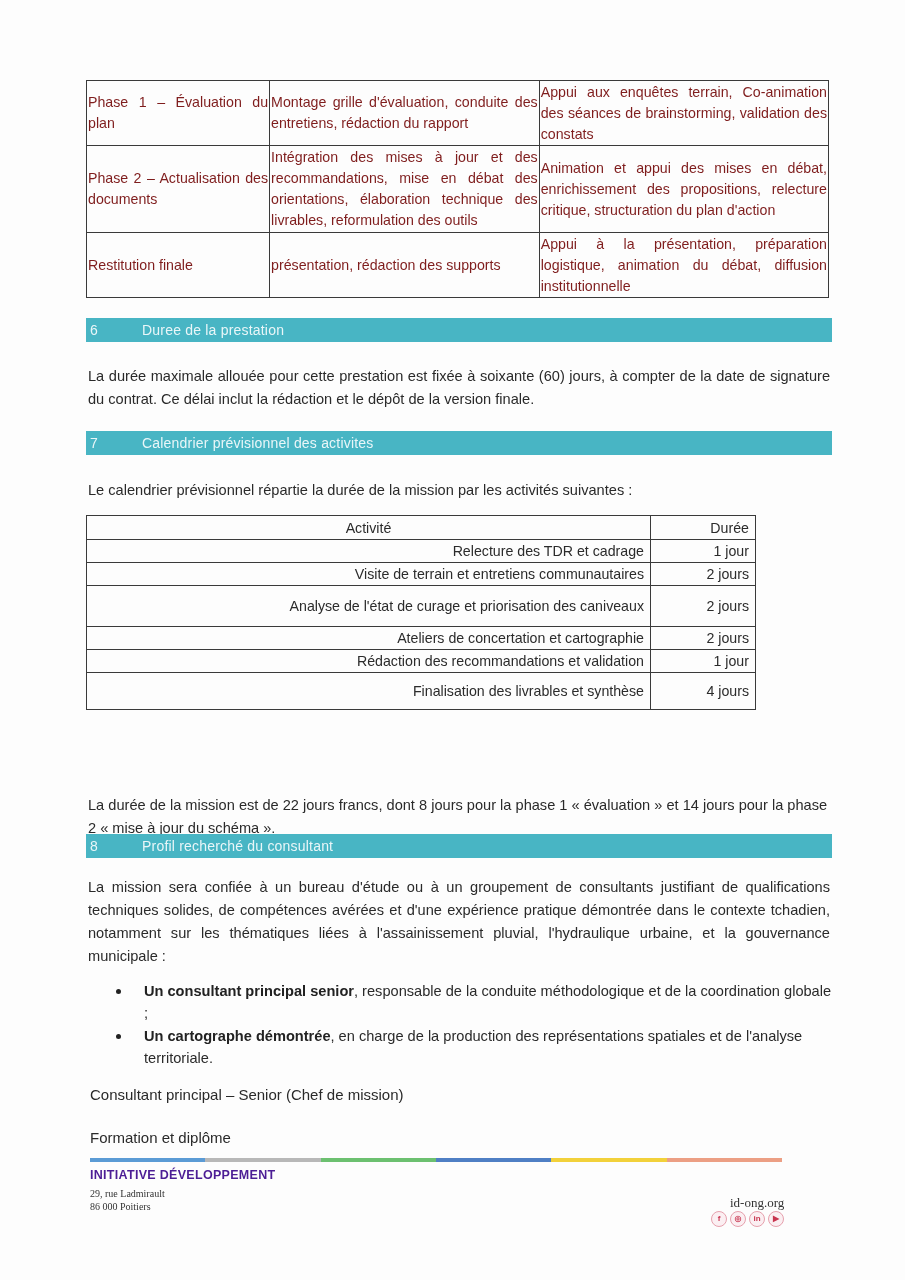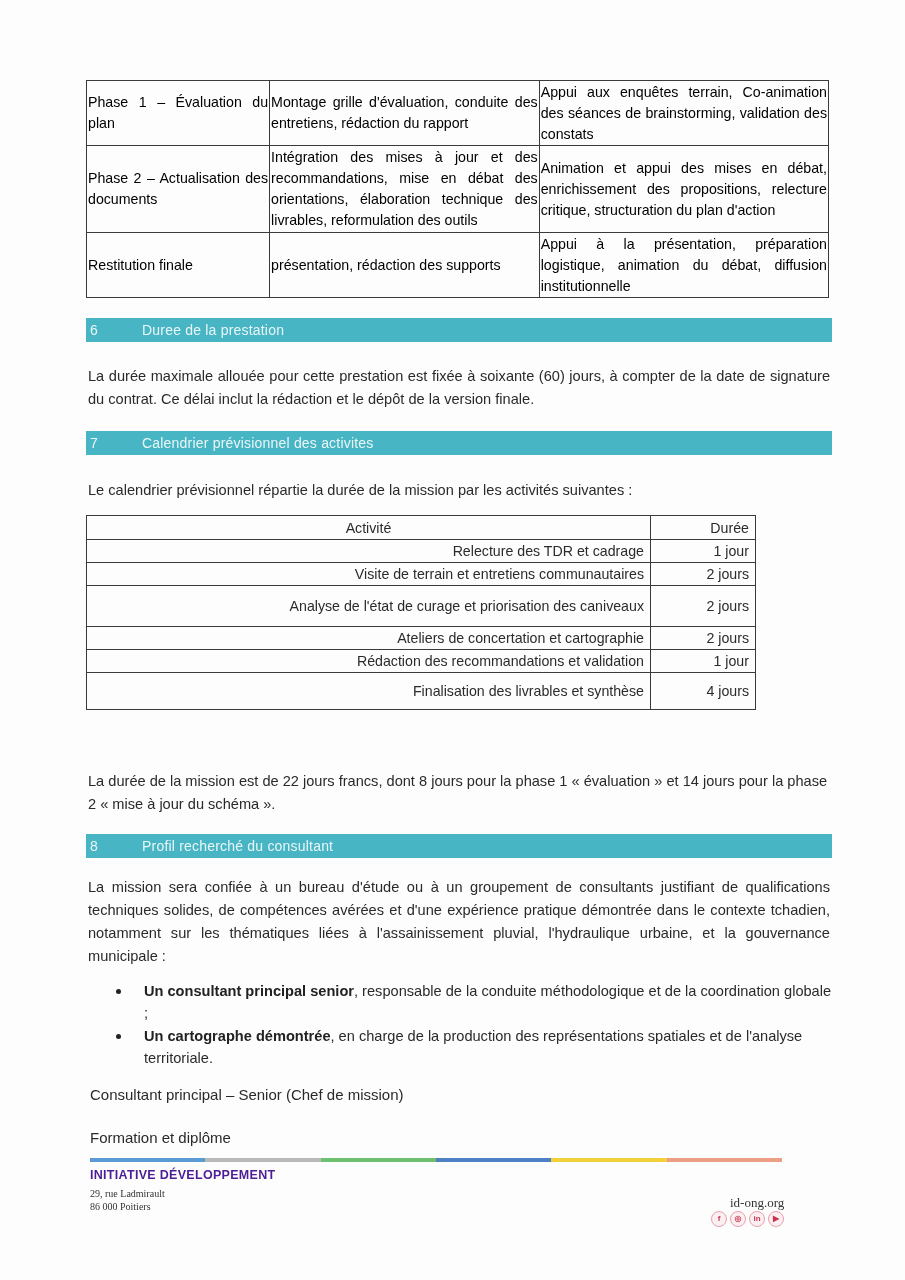--- a/index.html
+++ b/index.html
@@ -6,21 +6,21 @@
     body {
       width: 905px; height: 1280px; position: relative; overflow: hidden;
       font-family: "Liberation Sans", sans-serif; color: #2a2a2a;
       background: #fdfdfd;
     }
     .page { position: absolute; left: 0; top: 0; width: 905px; height: 1280px; }
 
     
     table.phase {
       position: absolute; left: 86px; top: 80px; width: 743px;
-      border-collapse: collapse; font-size: 14.2px; line-height: 21px; color: #000000;
+      border-collapse: collapse; font-size: 14.2px; line-height: 21px; color: #7f1d1d;
     }
     table.phase td {
       border: 1px solid #3a3a3a; padding: 0 1px 0 1px; vertical-align: middle;
       text-align: justify; text-align-last: left;
     }
     table.phase td.c1 { width: 181px; }
     table.phase td.c2 { width: 268px; }
     table.phase td.c3 { width: 288px; }
     table.phase tr.r1 td { height: 64px; }
     table.phase tr.r2 td { height: 86px; }
@@ -143,21 +143,21 @@
       <td class="act">Rédaction des recommandations et validation</td>
       <td class="dur">1 jour</td>
     </tr>
     <tr class="mid">
       <td class="act">Finalisation des livrables et synthèse</td>
       <td class="dur">4 jours</td>
     </tr>
   </tbody>
     </table>
 
-  <div class="para" style="top:770px; text-align:left;">La durée de la mission est de 22 jours francs, dont 8 jours pour la phase 1 « évaluation » et 14 jours pour la phase 2 « mise à jour du schéma ».</div>
+  <div class="para" style="top:794px; text-align:left;">La durée de la mission est de 22 jours francs, dont 8 jours pour la phase 1 « évaluation » et 14 jours pour la phase 2 « mise à jour du schéma ».</div>
 
   <div class="section-bar" style="top: 834px; background: rgb(72, 181, 196);">
     <span class="num">8</span>
     <span class="title">Profil recherché du consultant</span>
   </div>
 
   <div class="para" style="top:876px;">La mission sera confiée à un bureau d'étude ou à un groupement de consultants justifiant de qualifications techniques solides, de compétences avérées et d'une expérience pratique démontrée dans le contexte tchadien, notamment sur les thématiques liées à l'assainissement pluvial, l'hydraulique urbaine, et la gouvernance municipale :</div>
 
   <ul class="bullets">
     <li>

